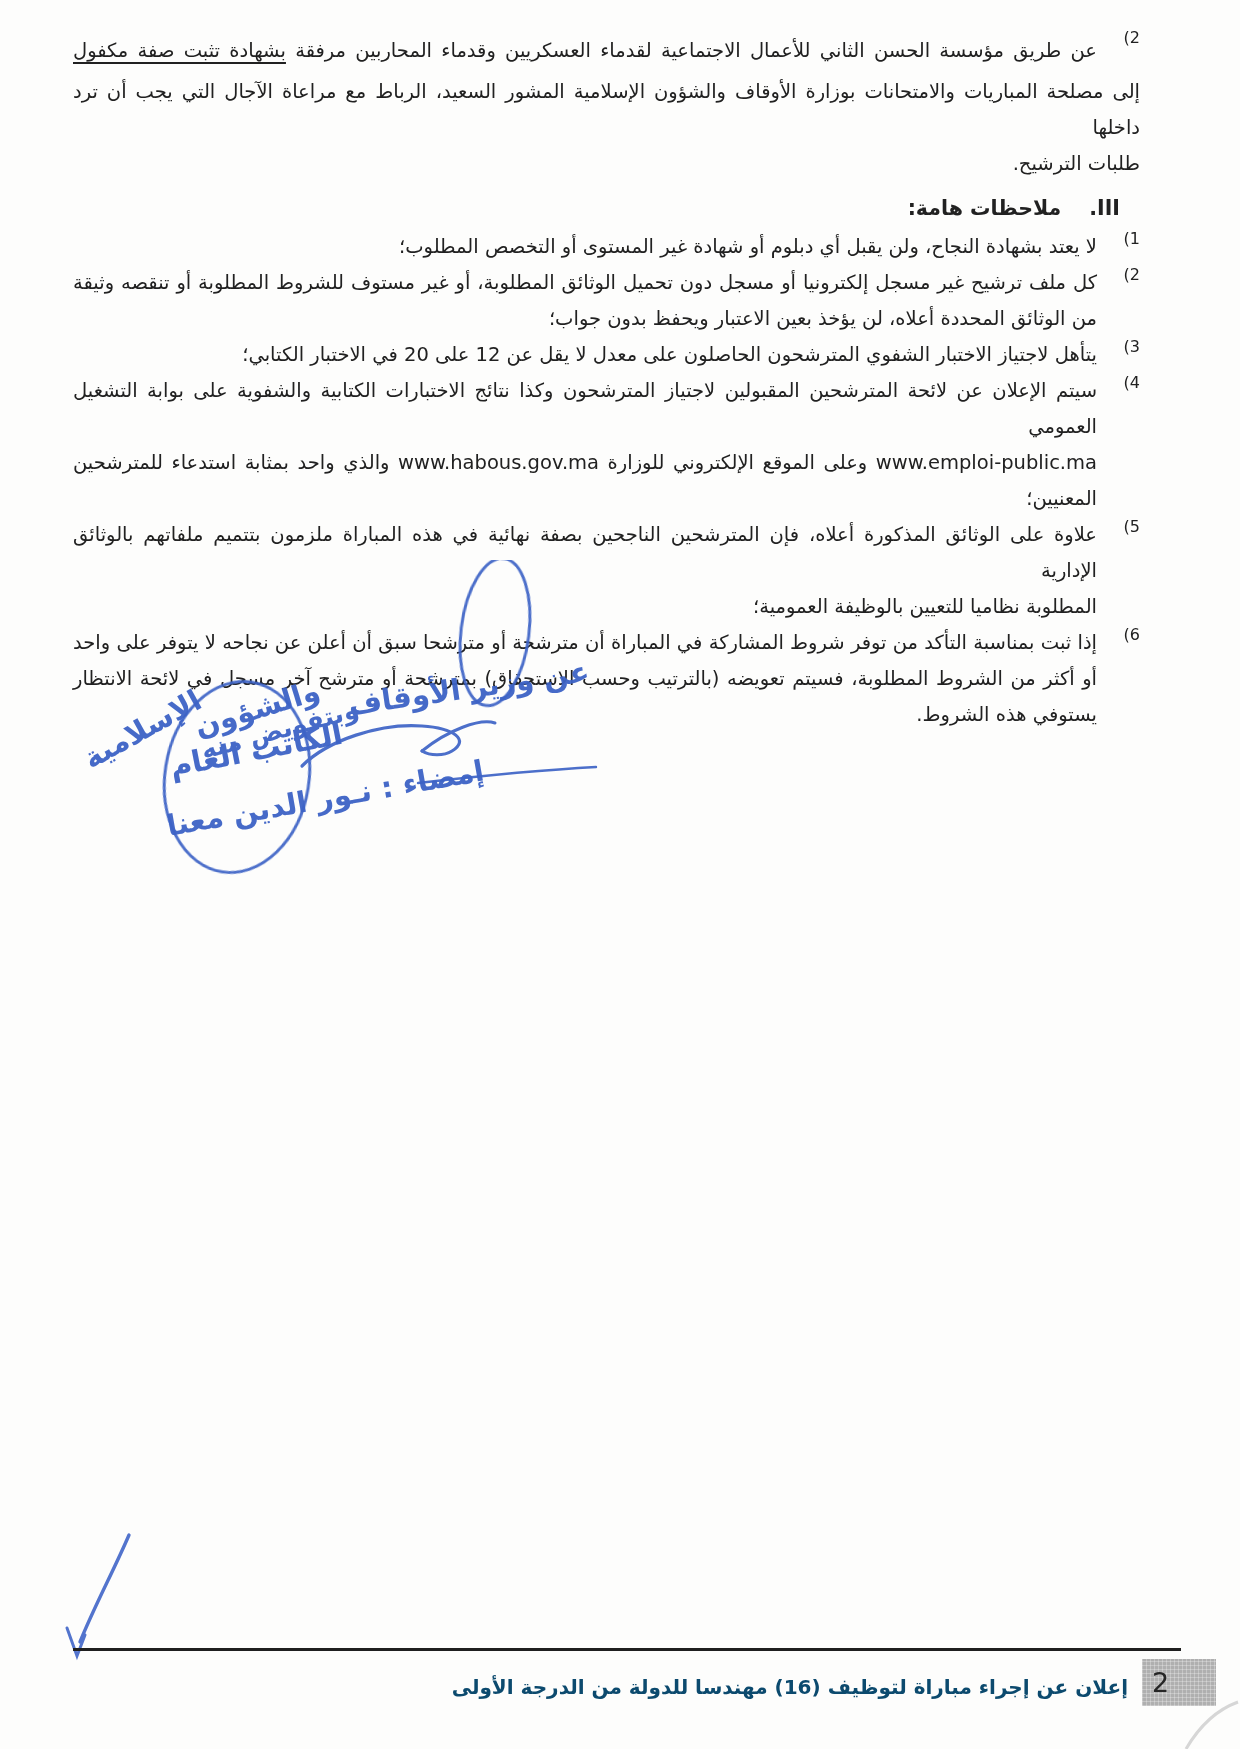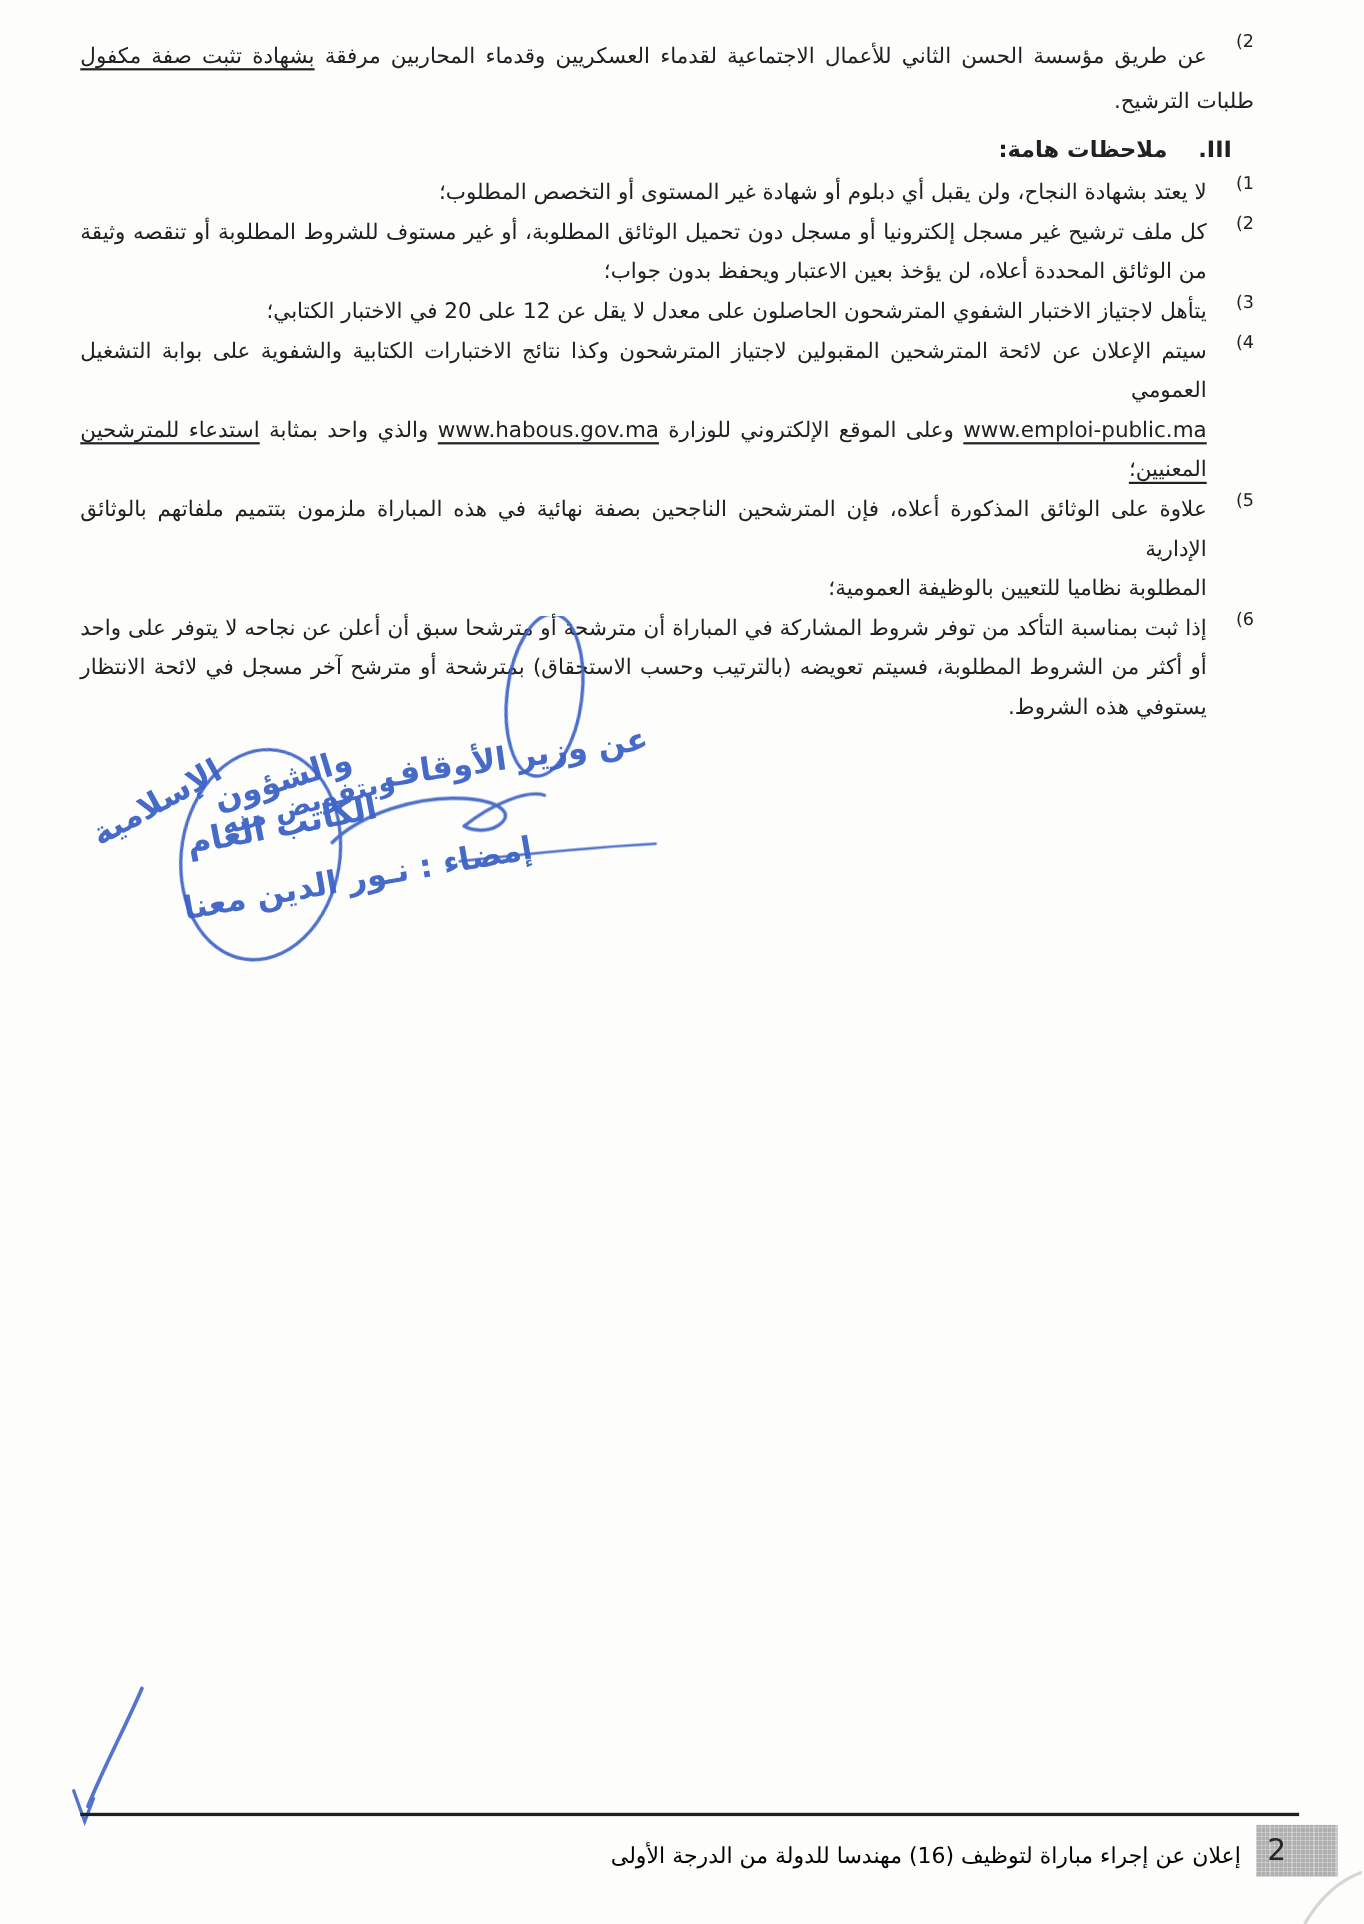--- a/index.html
+++ b/index.html
@@ -33,21 +33,20 @@
     text-justify: inter-word;
     text-align-last: justify;
   }
   .bu {
     font-weight: normal;
     text-decoration: underline;
     text-underline-offset: 5px;
     text-decoration-thickness: 2px;
   }
   .u {
-    text-decoration: underline;
     text-underline-offset: 5px;
     text-decoration-thickness: 1.5px;
     margin-top: 47px;
   }
   .li { display: flex; }
   .num {
     flex: none;
     width: 34px;
     margin-left: 9px;
   }
@@ -99,22 +98,22 @@
     width: 1108px;
     height: 3px;
     background: #1f1f1f;
   }
   .footer-title {
     position: absolute;
     top: 1666px;
     right: 112px;
     font-size: 20px;
     line-height: 42px;
-    color: #000000;
-    font-weight: 400;
+    color: #0c4a6e;
+    font-weight: 700;
   }
   .page-badge {
     position: absolute;
     top: 1659px;
     right: 24px;
     width: 74px;
     height: 47px;
     background: #b5b5b5;
     background-image:
       repeating-linear-gradient(0deg, rgba(255,255,255,0.28) 0 1px, rgba(0,0,0,0) 1px 4px),
@@ -136,20 +135,21 @@
 <div class="content">
 
   <div class="li">
     <span class="num">2)</span>
     <div class="body">
       <div class="ln j tall"><span>عن طريق مؤسسة الحسن الثاني للأعمال الاجتماعية لقدماء العسكريين وقدماء المحاربين مرفقة </span><span class="bu">بشهادة تثبت صفة مكفول</span></div>
     </div>
   </div>
 
   <div class="para">
+    <div class="ln j">إلى مصلحة المباريات والامتحانات بوزارة الأوقاف والشؤون الإسلامية المشور السعيد، الرباط مع مراعاة الآجال التي يجب أن ترد داخلها</div>
     <div class="ln">طلبات الترشيح.</div>
   </div>
 
   <div class="sec">
     <span class="secnum">III.</span><span class="sectitle">ملاحظات هامة:</span>
   </div>
 
   <div class="li">
     <span class="num">1)</span>
     <div class="body">

